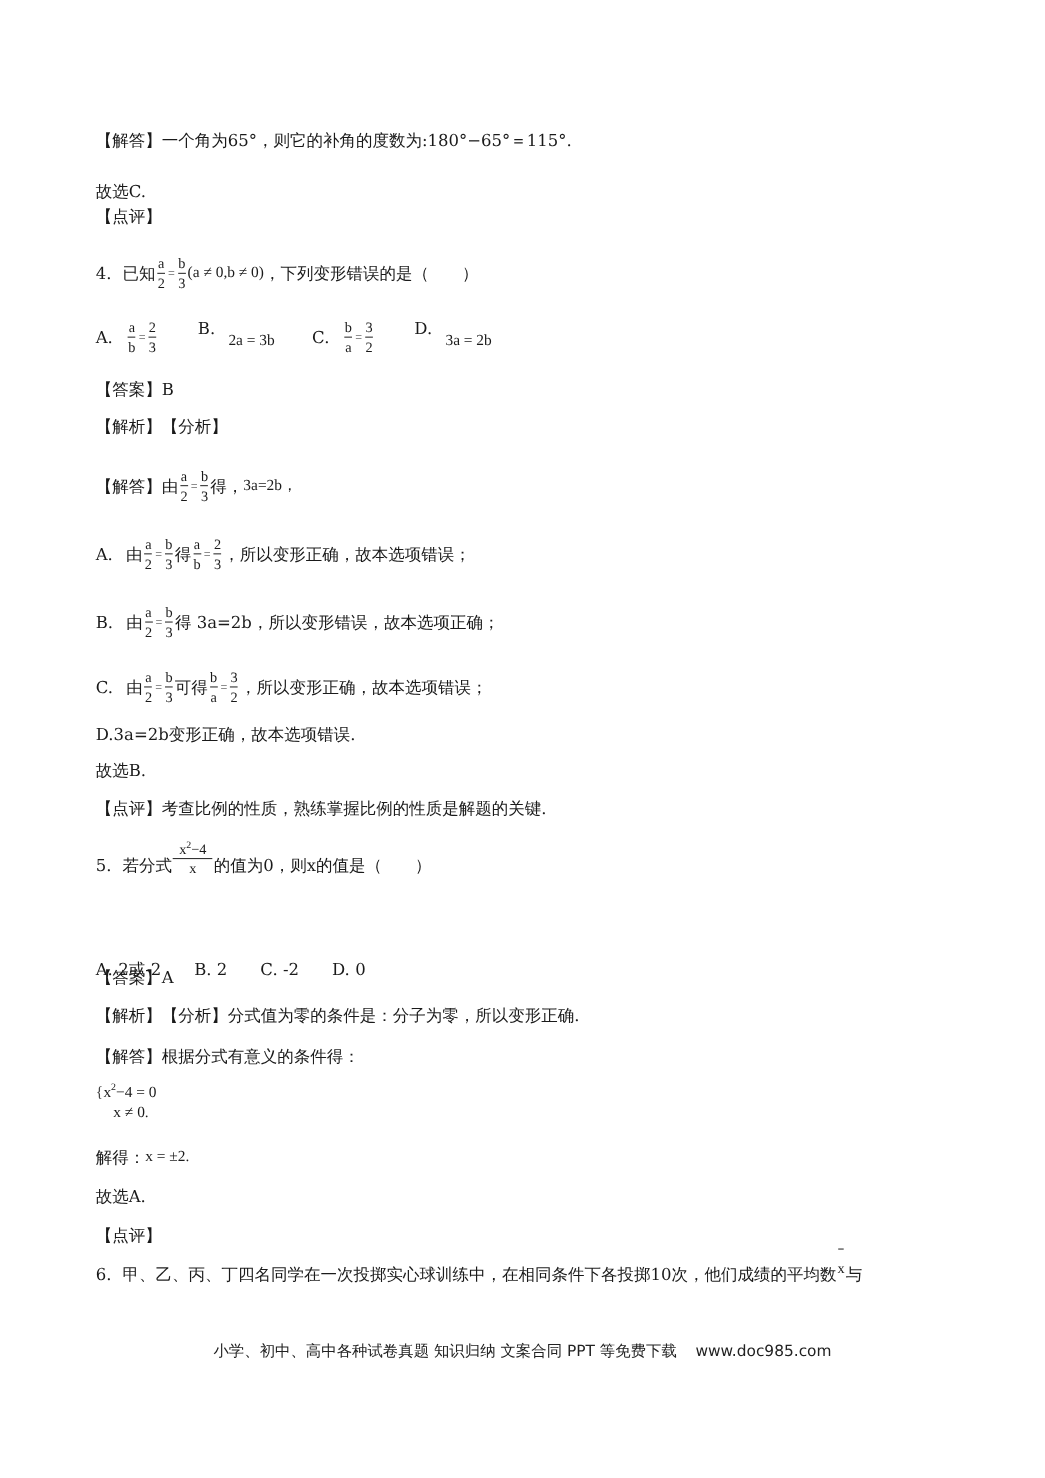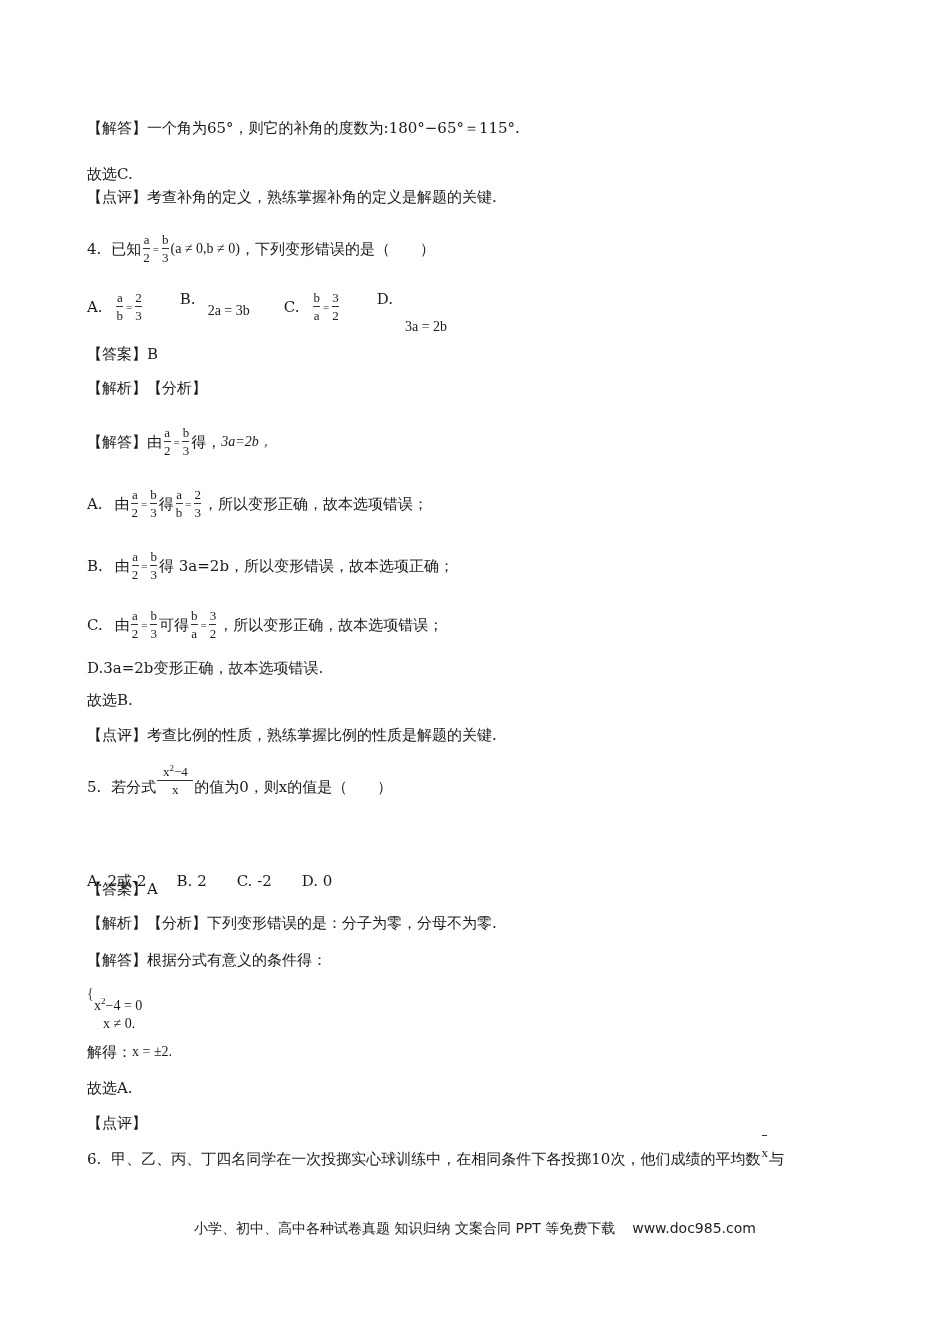--- a/index.html
+++ b/index.html
@@ -17,49 +17,48 @@
   .frac {
     display: inline-flex; flex-direction: column; align-items: center;
     vertical-align: middle; margin: 0 1px; font-size: 13px; line-height: 15px;
     font-family: "Liberation Serif", serif;
   }
   .frac .num { padding: 0 1px; }
   .frac .bar { height: 1px; width: 7px; background: #333; margin: 1px 0; }
   .frac .den { padding: 0 1px; }
   .frac.wide .bar { width: 36px; }
   .math { font-family: "Liberation Serif", serif; font-size: 14px; }
-  .it { font-style: italic; }
+  .it { }
   .eq { font-family: "Liberation Serif", serif; font-size: 11px; margin: 0 1px; }
   .gap { display: inline-block; }
   .sys {
     position: absolute; left: 87px; top: 985px;
     font-family: "Liberation Serif", serif; font-size: 14px; line-height: 18px;
   }
   .sys .brace { position: absolute; left: 0; top: 0; font-size: 14px; line-height: 18px; color: #444; }
-  .sys .row1 { padding-left: 7px; margin-top: 12px; }
+  .sys .row1 { padding-left: 7px; }
   .sys .row2 { padding-left: 16px; }
   .footer {
     position: absolute; left: 0; width: 950px; top: 1220px; text-align: center;
     font-family: "DejaVu Sans", "Liberation Sans", sans-serif; font-size: 14px; color: #222;
   }
   sup { font-size: 9px; vertical-align: super; line-height: 0; }
   .xbar { display: inline-block; position: relative; font-family: "Liberation Serif", serif; font-size: 13px; margin: 0 1px; }
   .xbar::before { content: ""; position: absolute; left: 1px; right: 1px; top: -8px; height: 1px; background: #333; }
 </style>
 </head>
 <body>
 
 <div class="line" style="top:118px">
   <span class="tag">【解答】</span>
   <span>一个角为65°，则它的补角的度数为:180°−65°＝115°.</span>
 </div>
 <div class="line" style="top:164px">故选C.</div>
 <div class="line" style="top:187px">
   <span>【点评】</span>
-  <span>考查补角的定义，熟练掌握补角的定义是解题的关键.</span>
 </div>
 
 <div class="line" style="top:232px">
   <span>4.</span>
   <span class="gap" style="width:10px"></span>
   <span>已知</span>
   <span class="frac">
     <span class="num">a</span>
       <span class="bar"></span>
       <span class="den">2</span>
@@ -109,21 +108,21 @@
     <span class="frac">
         <span class="num">3</span>
         <span class="bar"></span>
         <span class="den">2</span>
       </span>
   </span>
   <span class="gap" style="width:36px"></span>
   <span style="display:inline-flex;align-items:center">
     <span style="position:relative;top:-8px">D.</span>
     <span class="gap" style="width:12px"></span>
-    <span class="math" style="position:relative;top:20px">3a = 2b</span>
+    <span class="math" style="position:relative;top:4px">3a = 2b</span>
   </span>
 </div>
 
 <div class="line" style="top:344px">
   <span>【答案】</span>
   <span>B</span>
 </div>
 <div class="line" style="top:378px">
   <span>【解析】【分析】</span>
 </div>
@@ -255,21 +254,21 @@
   <span class="gap" style="width:30px"></span>
   <span><span>D.</span> <span>0</span></span>
 </div>
 
 <div class="line" style="top:879px">
   <span>【答案】</span>
   <span>A</span>
 </div>
 <div class="line" style="top:913px">
   <span>【解析】【分析】</span>
-  <span>下列变形错误的是：分子为零，分母不为零.</span>
+  <span>分式值为零的条件是：分子为零，所以变形正确.</span>
 </div>
 <div class="line" style="top:950px">
   <span>【解答】</span>
   <span>根据分式有意义的条件得：</span>
 </div>
 
 <div class="sys">
   <span class="brace">{</span>
   <div class="row1"><span>x</span><sup>2</sup><span>−4 = 0</span></div>
   <div class="row2">x ≠ 0.</div>

